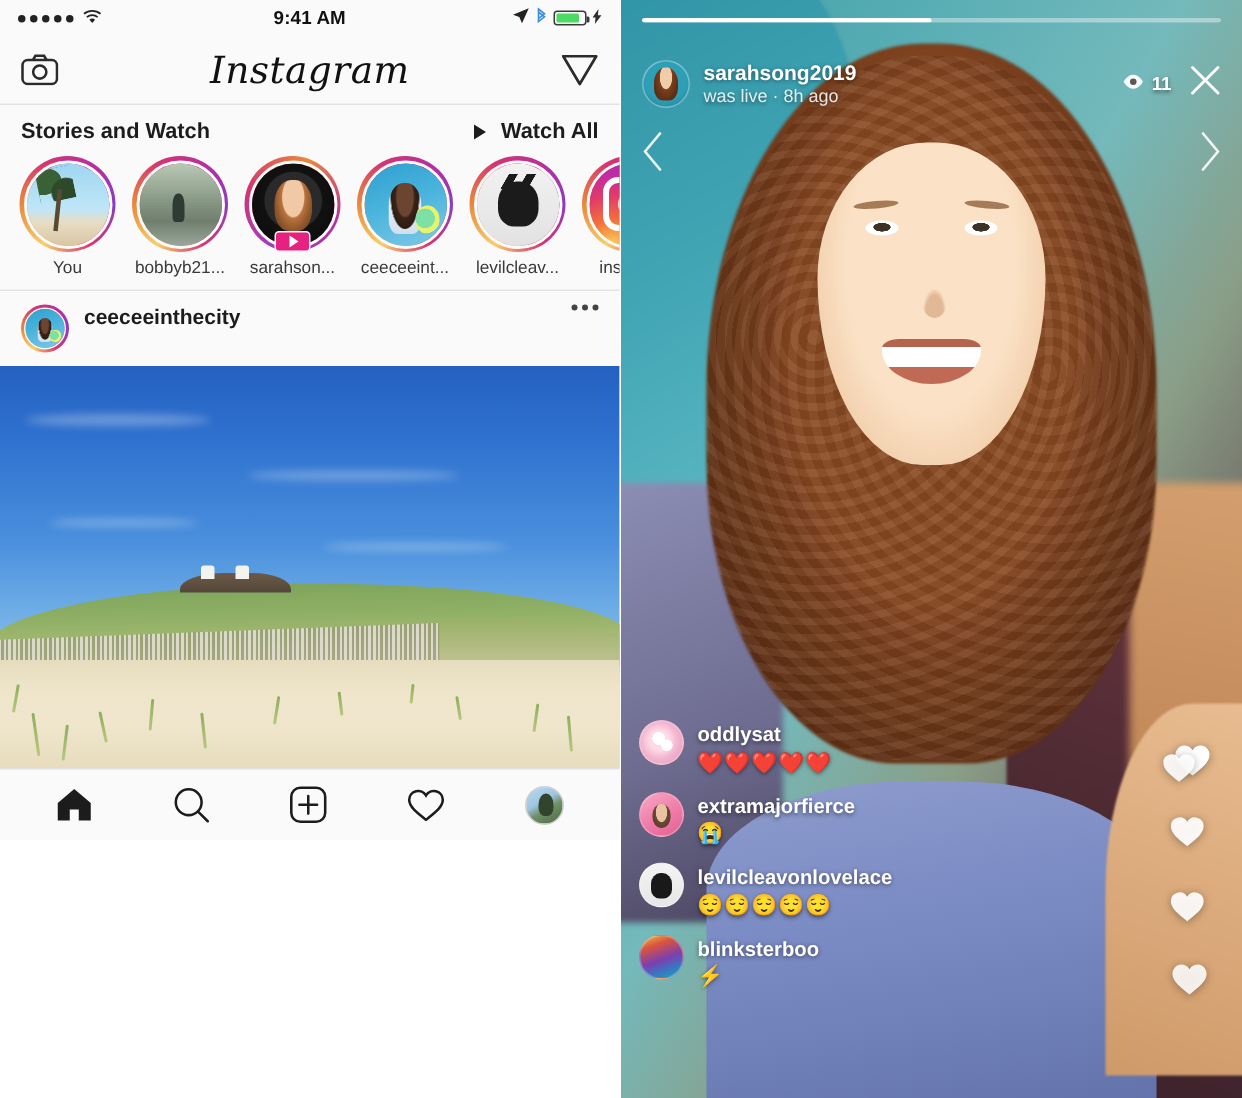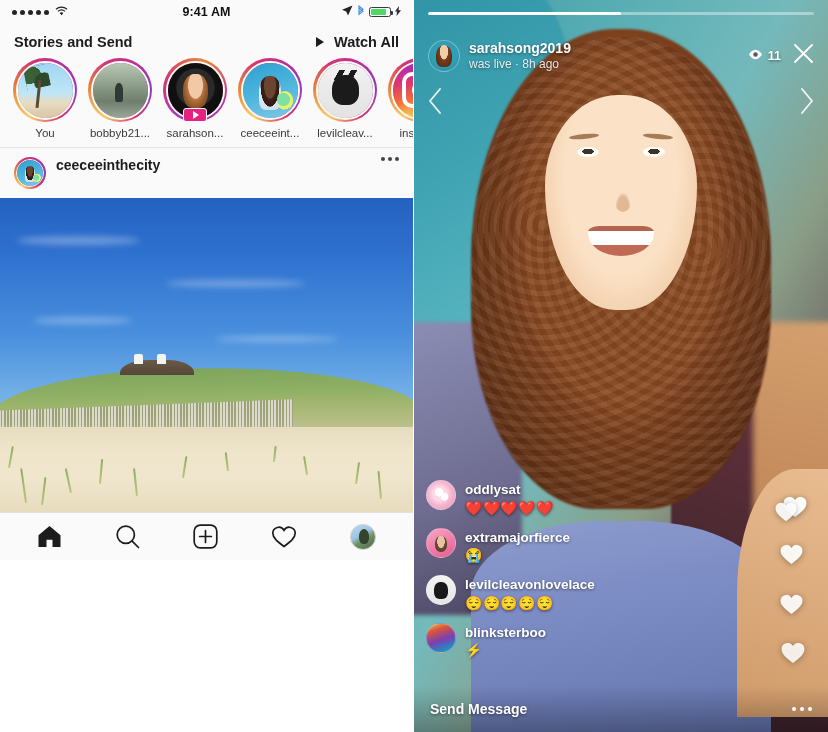--- a/index.html
+++ b/index.html
@@ -358,24 +358,39 @@
             <i></i>
           </span>
         <span>
           <svg width="6" height="10" viewBox="0 0 6 10">
               <path d="M4 0 0 5.6h2L1.6 10 6 4.2H3.6L4 0z" fill="#2e2e2e"></path>
             </svg>
         </span>
       </div>
     </div>
 
+    <div class="nav-bar">
+      <span class="nav-icon">
+        <svg width="25" height="21" viewBox="0 0 25 21">
+            <rect x="1" y="4" width="23" height="16" rx="3.5" stroke="#2b2b2b" stroke-width="1.7" fill="none"></rect>
+            <path d="M8 4 9.6 1.2h5.8L17 4" stroke="#2b2b2b" stroke-width="1.7" fill="none"></path>
+            <circle cx="12.5" cy="12" r="4.4" stroke="#2b2b2b" stroke-width="1.7" fill="none"></circle>
+          </svg>
+      </span>
+      <div class="logo-text">Instagram</div>
+      <span class="nav-icon nav-right">
+        <svg width="25" height="23" viewBox="0 0 25 23">
+            <path d="M1.5 2.5h22L12.5 21 1.5 2.5z" stroke="#2b2b2b" stroke-width="1.8" fill="none" stroke-linejoin="round"></path>
+          </svg>
+      </span>
+    </div>
 
     <div class="stories-wrap">
       <div class="stories-head">
-        <div class="stories-title">Stories and Send</div>
+        <div class="stories-title">Stories and Watch</div>
         <div class="watch-all">
           <span class="tri"></span>
           <span>Watch All</span>
         </div>
       </div>
       <div class="stories-row">
 
         <div class="story">
           <div class="ring">
             <div class="ring-inner">
@@ -621,23 +636,15 @@
             <path d="M13 22C6.6 17 1.6 13.2 1.6 8.2A6.1 6.1 0 0 1 13 5.1 6.1 6.1 0 0 1 24.4 8.2C24.4 13.2 19.4 17 13 22z" fill="#fff" opacity=".92"></path>
           </svg>
       </span>
       <span class="hrt" style="right:8px;top:146px;">
         <svg width="26" height="24" viewBox="0 0 26 24">
             <path d="M13 22C6.6 17 1.6 13.2 1.6 8.2A6.1 6.1 0 0 1 13 5.1 6.1 6.1 0 0 1 24.4 8.2C24.4 13.2 19.4 17 13 22z" fill="#fff" opacity=".88"></path>
           </svg>
       </span>
     </div>
 
-    <div class="live-bottom">
-      <div class="send-msg">Send Message</div>
-      <div class="dots3w">
-          <b></b>
-          <b></b>
-          <b></b>
-        </div>
-    </div>
 
   </div>
 </div>
 
 </body></html>

